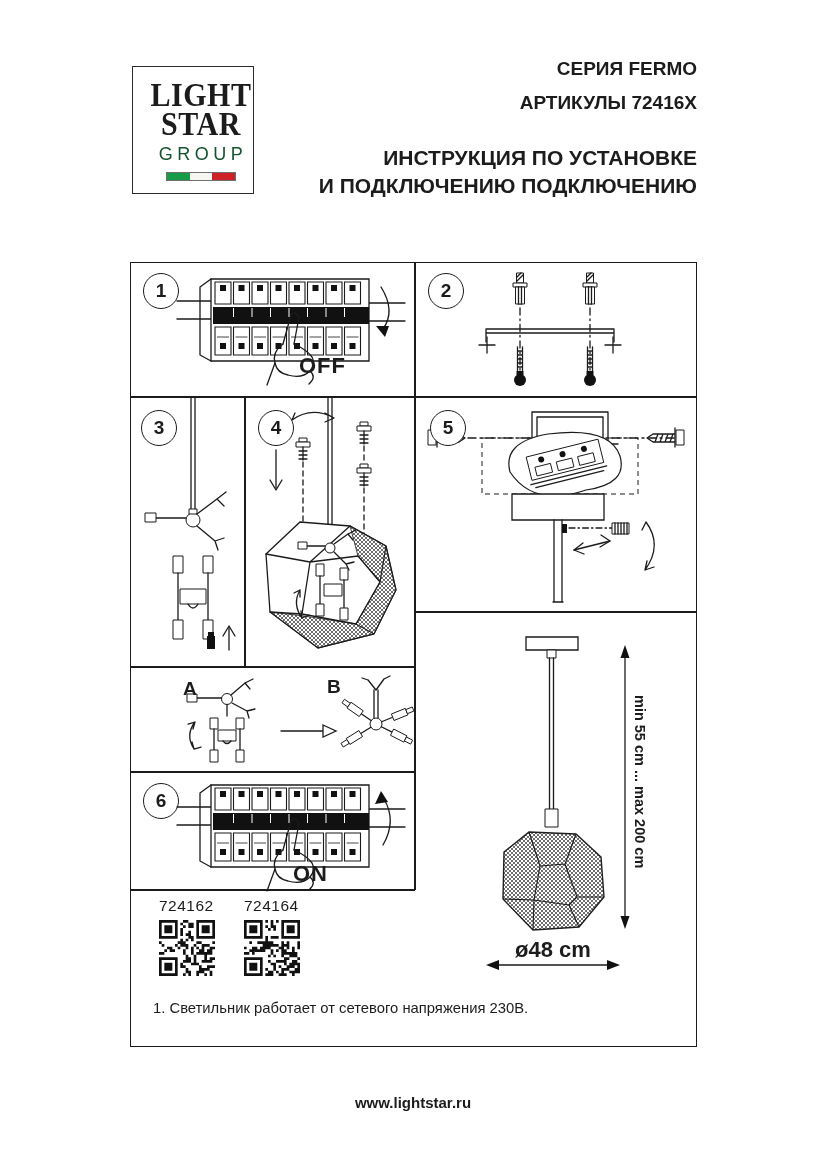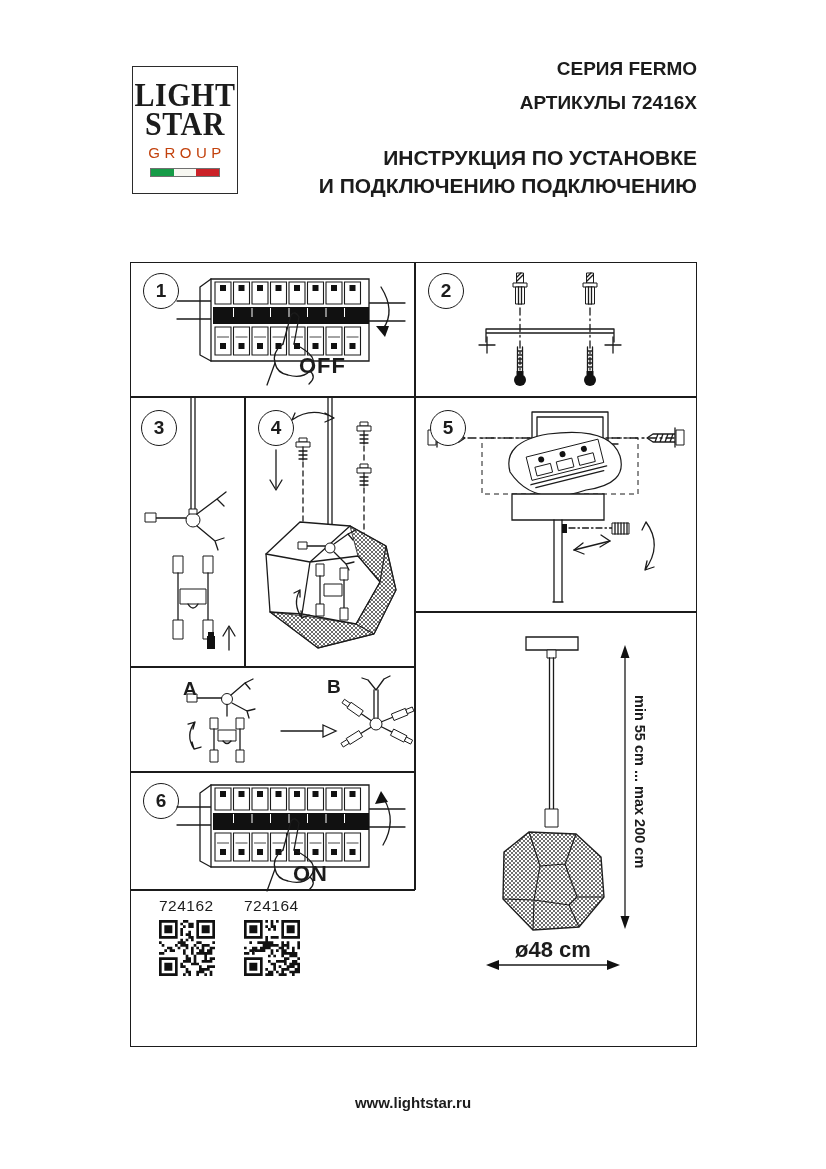--- a/index.html
+++ b/index.html
@@ -3,24 +3,24 @@
 <meta charset="utf-8">
 <style>
   html,body{margin:0;padding:0;background:#fff;}
   body{width:826px;height:1169px;position:relative;font-family:"Liberation Sans",sans-serif;color:#1c1c1c;overflow:hidden;}
   .abs{position:absolute;}
   svg{display:block;}
   svg *{vector-effect:non-scaling-stroke;}
   .line{stroke:#1b1b1b;stroke-width:1.3;fill:none;stroke-linecap:round;stroke-linejoin:round;}
 
   
-  #logo{left:132px;top:66px;width:104px;height:126px;border:1.6px solid #2b2b2b;text-align:center;background:#fff;}
+  #logo{left:132px;top:66px;width:104px;height:126px;border:1.6px solid #2b2b2b;text-align:center;background:#fff;padding-left:16px;}
   .logo-word{font-family:"Liberation Serif",serif;font-weight:bold;font-size:30px;line-height:29px;letter-spacing:.5px;transform:scaleY(1.12);}
   .logo-l1{margin-top:13px;}
-  .logo-group{font-size:15px;letter-spacing:4.5px;color:#c2410c;margin-top:6px;text-indent:4px;text-align:center;}
+  .logo-group{font-size:18px;letter-spacing:4.5px;color:#14532d;margin-top:6px;text-indent:4px;text-align:center;}
   .flag{width:70px;height:9px;margin:7px auto 0;display:flex;border:1px solid #707070;box-sizing:border-box;}
   .flag>div{flex:1;}
 
   
   .hdr{right:129px;text-align:right;font-weight:bold;white-space:nowrap;}
   .hdr-s{top:58px;font-size:19px;}
   .hdr-a{top:92px;font-size:19px;}
   .hdr-t1{top:146px;font-size:21px;}
   .hdr-t2{top:174px;font-size:21px;}
 
@@ -442,16 +442,17 @@
         <path class="line" stroke-width="1.1" d="M76,352 H198"></path>
         <polygon points="70,352 83,347 83,357" fill="#111"></polygon>
         <polygon points="204,352 191,347 191,357" fill="#111"></polygon>
       </g>
     </svg>
     <span class="dim-v">min 55 cm ... max 200 cm</span>
     <span class="dim-d">ø48 cm</span>
   </div>
 
   <div class="panel" id="notes">
+    <p>1. Светильник работает от сетевого напряжения 230В.</p>
   </div>
 </div>
 
 <div class="abs" id="footer">www.lightstar.ru</div>
 
 </body></html>

